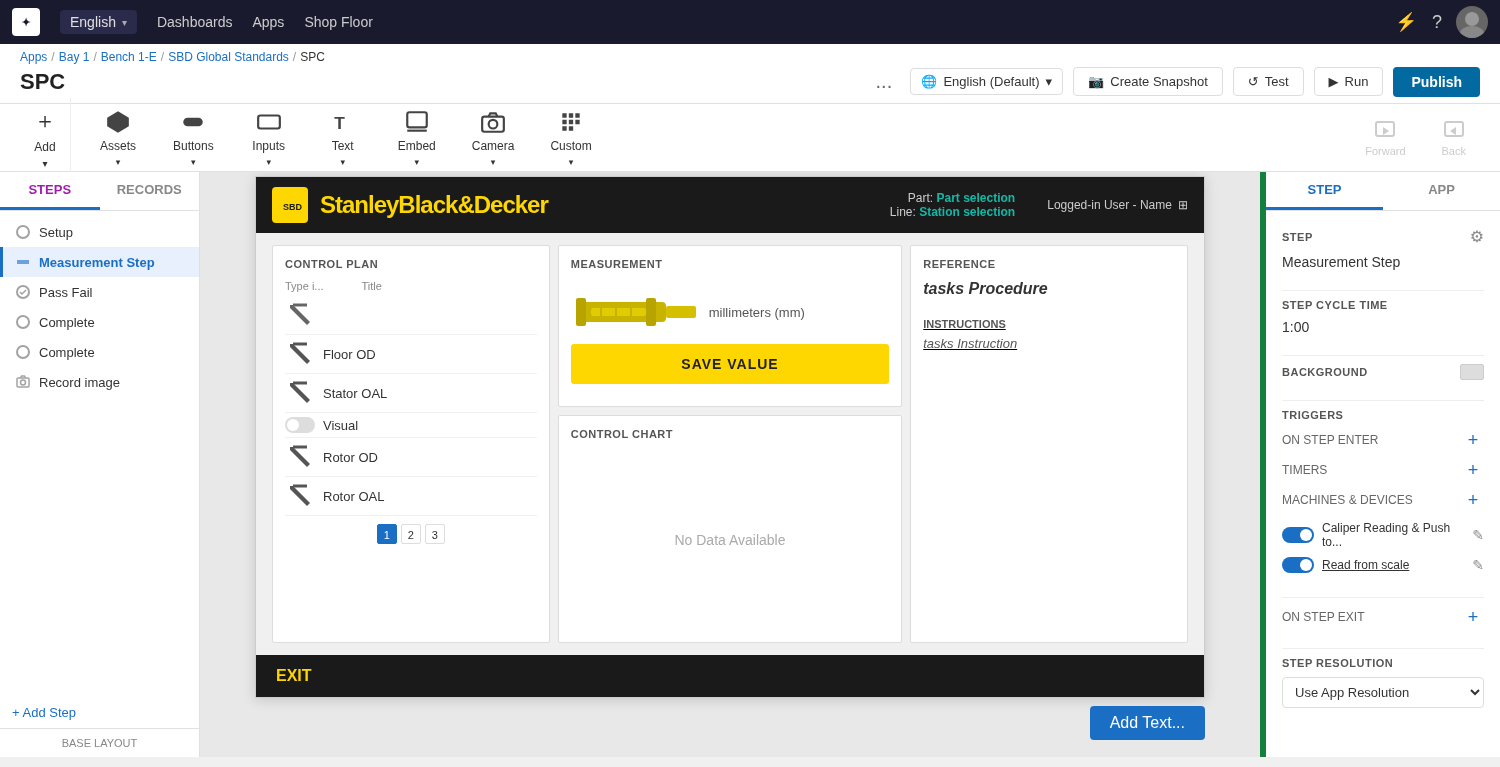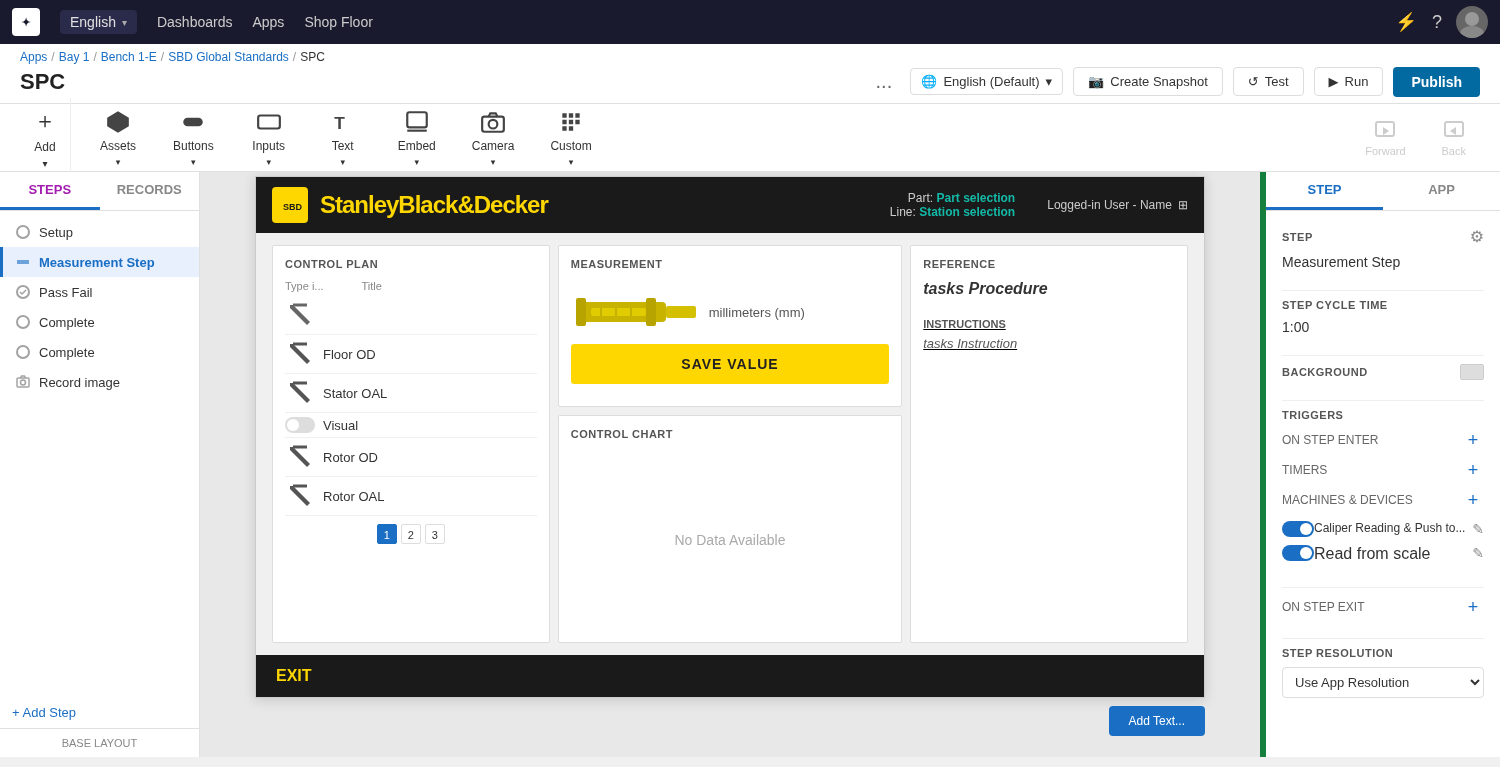--- a/index.html
+++ b/index.html
@@ -238,21 +238,21 @@
     .instructions-title { font-size: 11px; font-weight: 700; color: #555; text-transform: uppercase; margin-bottom: 6px; }
     .instructions-text { font-size: 13px; color: #555; font-style: italic; }
 
     
     .app-footer {
       background: #1a1a1a; padding: 12px 20px;
     }
     .app-footer-exit { color: #FFD700; font-size: 16px; font-weight: 700; }
     .add-text-btn {
       background: #1a6fc4; color: #fff; border: none; border-radius: 4px;
-      padding: 8px 20px; font-size: 12px; cursor: pointer;
+      padding: 8px 20px; font-size: 16px; cursor: pointer;
     }
 
     
     .right-panel {
       width: 240px;
       background: #fff;
       border-left: 6px solid #15803d;
       display: flex;
       flex-direction: column;
       flex-shrink: 0;
@@ -271,21 +271,21 @@
     .rp-section { margin-bottom: 20px; }
     .rp-section-header {
       display: flex; align-items: center; justify-content: space-between;
       margin-bottom: 8px;
     }
     .rp-section-title { font-size: 11px; font-weight: 700; color: #555; text-transform: uppercase; letter-spacing: 0.5px; }
     .rp-value { font-size: 14px; color: #333; }
     .rp-gear { font-size: 16px; color: #888; cursor: pointer; }
     .rp-add-btn { width: 22px; height: 22px; background: none; border: none; font-size: 18px; color: #1a6fc4; cursor: pointer; }
     .trigger-item {
-      display: flex; align-items: flex-start; padding: 4px 0;
+      display: flex; align-items: center; gap: 8px; padding: 4px 0;
       font-size: 13px; color: #333;
     }
     .toggle-sm {
       width: 32px; height: 16px; background: #1a6fc4; border-radius: 8px;
       position: relative; cursor: pointer; flex-shrink: 0;
     }
     .toggle-sm::after {
       content: ''; position: absolute; right: 2px; top: 2px;
       width: 12px; height: 12px; background: #fff; border-radius: 50%;
     }
@@ -686,21 +686,21 @@
         </div>
 
         <div class="trigger-item">
           <div class="toggle-sm"></div>
           <span style="font-size:12px;">Caliper Reading &amp; Push to...</span>
           <span class="edit-icon">✎</span>
         </div>
 
         <div class="trigger-item">
           <div class="toggle-sm"></div>
-          <span style="font-size:16px;">Read from scale</span>
+          <span style="font-size:12px;text-decoration:underline;">Read from scale</span>
           <span class="edit-icon">✎</span>
         </div>
       </div>
 
       <hr class="divider-line">
 
       <div class="rp-section">
         <div style="display:flex; align-items:center; justify-content:space-between;">
           <span style="font-size:12px; color:#666;">ON STEP EXIT</span>
           <button class="rp-add-btn">+</button>

